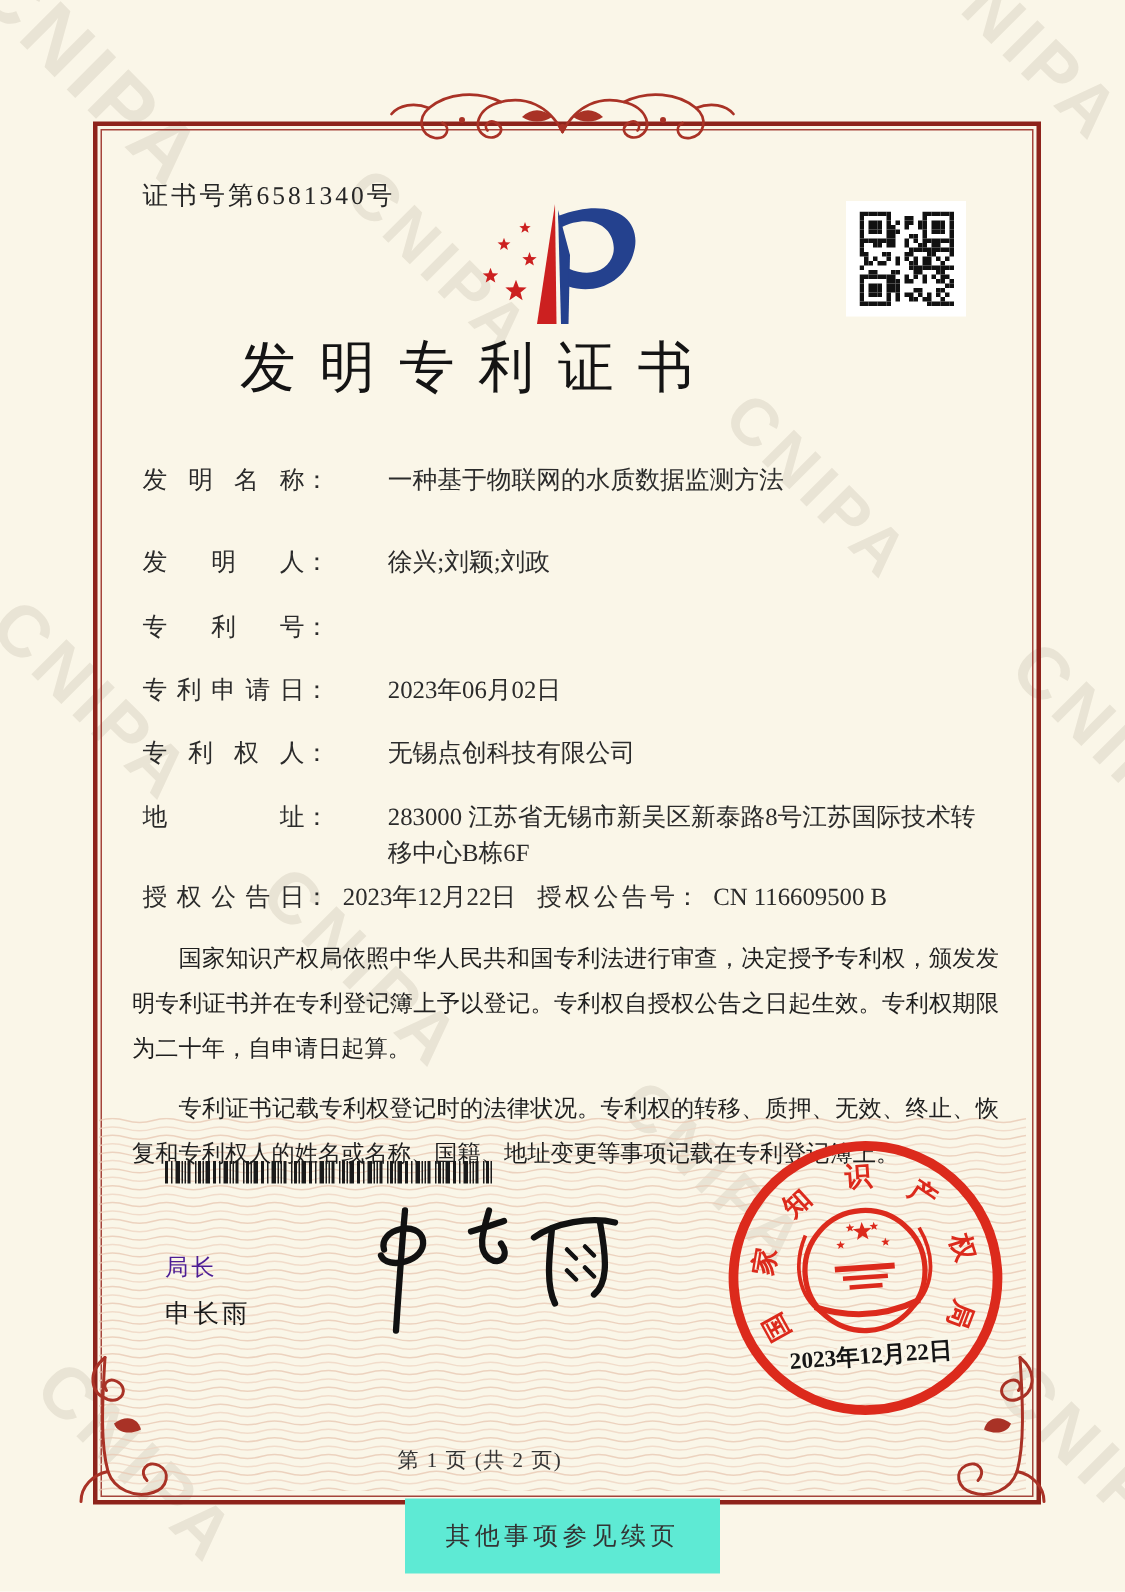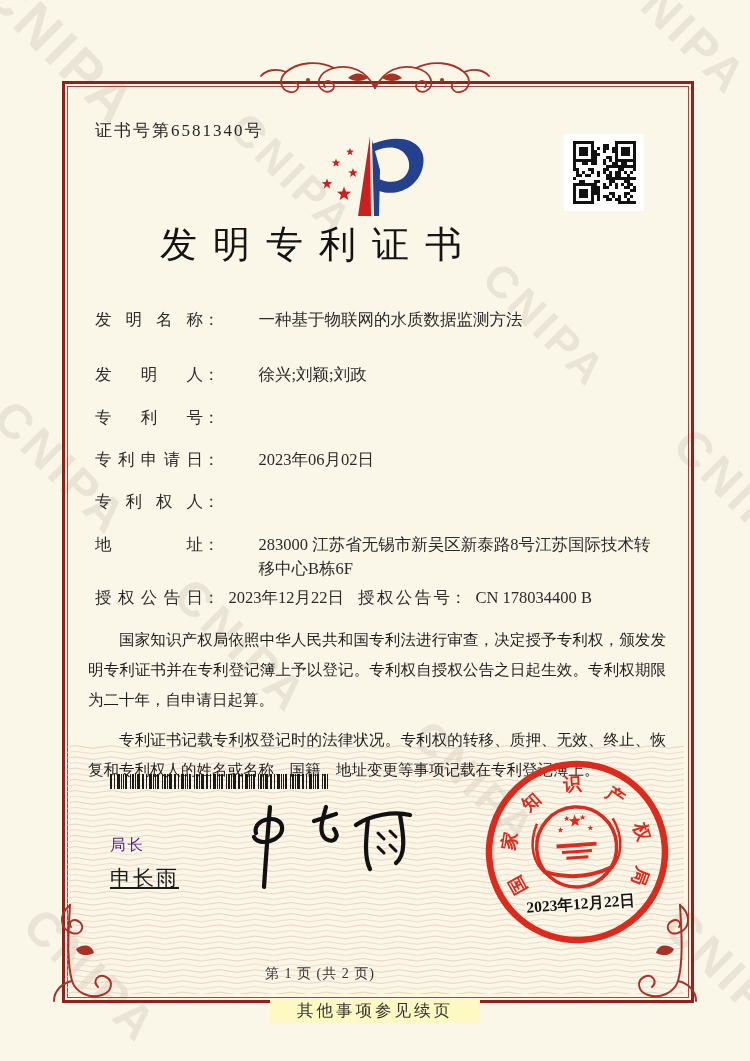--- a/index.html
+++ b/index.html
@@ -25,27 +25,27 @@
   .grant-pair2{position:absolute;left:263px;top:0;display:flex;}
   .grant-pair2 .f-label{width:92px;}
   .paras{position:absolute;left:88px;top:625px;width:578px;}
   .paras p{margin:0 0 9px 0;font-size:15.5px;line-height:1.95;text-indent:2em;text-align:justify;
            color:#1f1f1f;}
   .waveband{position:absolute;left:66px;top:745px;width:618px;height:249px;overflow:hidden;}
   .barcode{position:absolute;left:110px;top:774px;}
   .director-title{position:absolute;left:110px;top:835px;font-family:"Liberation Sans","DejaVu Sans",sans-serif;
                   font-size:15.5px;letter-spacing:2px;color:#4c1d95;}
   .director-name{position:absolute;left:110px;top:864px;font-family:"Liberation Sans","DejaVu Sans",sans-serif;
-                 font-size:21px;letter-spacing:2px;color:#1b1b1b;text-decoration:underline;}
+                 font-size:17px;letter-spacing:2px;color:#1b1b1b;}
   .signature{position:absolute;left:218px;top:799px;}
   .seal{position:absolute;left:482px;top:757px;transform:rotate(-4deg);}
   .page-num{position:absolute;left:0;top:965px;width:640px;text-align:center;font-size:14px;
             letter-spacing:1px;color:#333;}
-  .cont-note{position:absolute;left:50%;top:999px;transform:translateX(-50%);background:#fef9c3;
-             padding:1px 27px;font-size:16.5px;letter-spacing:3px;color:#333;white-space:nowrap;}
+  .cont-note{position:absolute;left:50%;top:999px;transform:translateX(-50%);background:#5eead4;
+             padding:14px 27px;font-size:16.5px;letter-spacing:3px;color:#333;white-space:nowrap;}
   .ornament{position:absolute;pointer-events:none;}
 </style>
 </head>
 <body>
 
 <div class="page">
 
   <div id="wm-layer">
       <div class="wm" style="left: -35px; top: 15px; font-size: 56px;">CNIPA</div>
       <div class="wm" style="left: 598px; top: 0px; font-size: 48px;">CNIPA</div>
@@ -438,20 +438,21 @@
       <span class="f-value">2023年06月02日</span>
     </div>
     <div class="f-row" style="top:490px">
       <span class="f-label">
           <span>专</span>
           <span>利</span>
           <span>权</span>
           <span>人</span>
         </span>
         <span class="f-colon">：</span>
+      <span class="f-value">无锡点创科技有限公司</span>
     </div>
     <div class="f-row" style="top:533px">
       <span class="f-label">
           <span>地</span>
           <span>址</span>
         </span>
         <span class="f-colon">：</span>
       <span class="f-value addr-value">283000 江苏省无锡市新吴区新泰路8号江苏国际技术转移中心B栋6F</span>
     </div>
     <div class="f-row" style="top:586px;width:566px">
@@ -466,21 +467,21 @@
       <span>2023年12月22日</span>
       <span class="grant-pair2">
         <span class="f-label">
             <span>授</span>
             <span>权</span>
             <span>公</span>
             <span>告</span>
             <span>号</span>
           </span>
           <span class="f-colon">：</span>
-        <span>CN 178034400 B</span>
+        <span>CN 116609500 B</span>
       </span>
     </div>
   </div>
 
   <div class="paras">
     <p>国家知识产权局依照中华人民共和国专利法进行审查，决定授予专利权，颁发发明专利证书并在专利登记簿上予以登记。专利权自授权公告之日起生效。专利权期限为二十年，自申请日起算。</p>
     <p>专利证书记载专利权登记时的法律状况。专利权的转移、质押、无效、终止、恢复和专利权人的姓名或名称、国籍、地址变更等事项记载在专利登记簿上。</p>
   </div>
 
   <svg class="barcode" id="barcode-svg" width="222" height="16">

